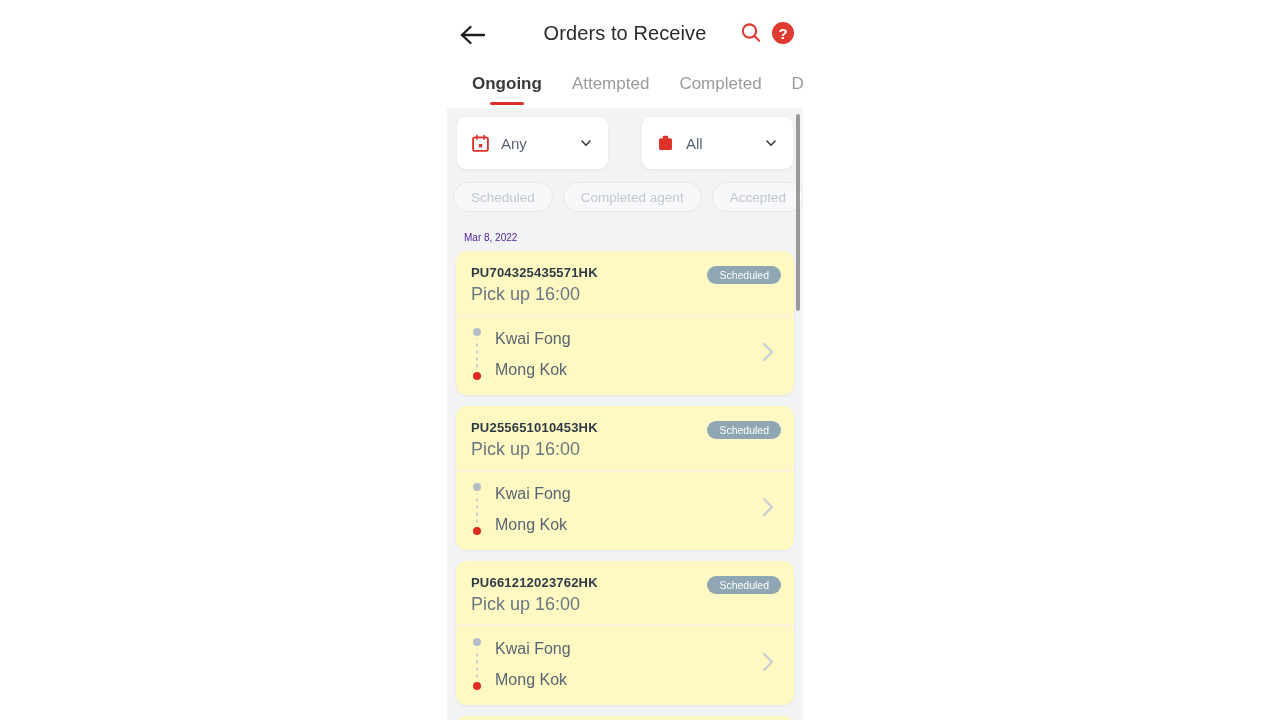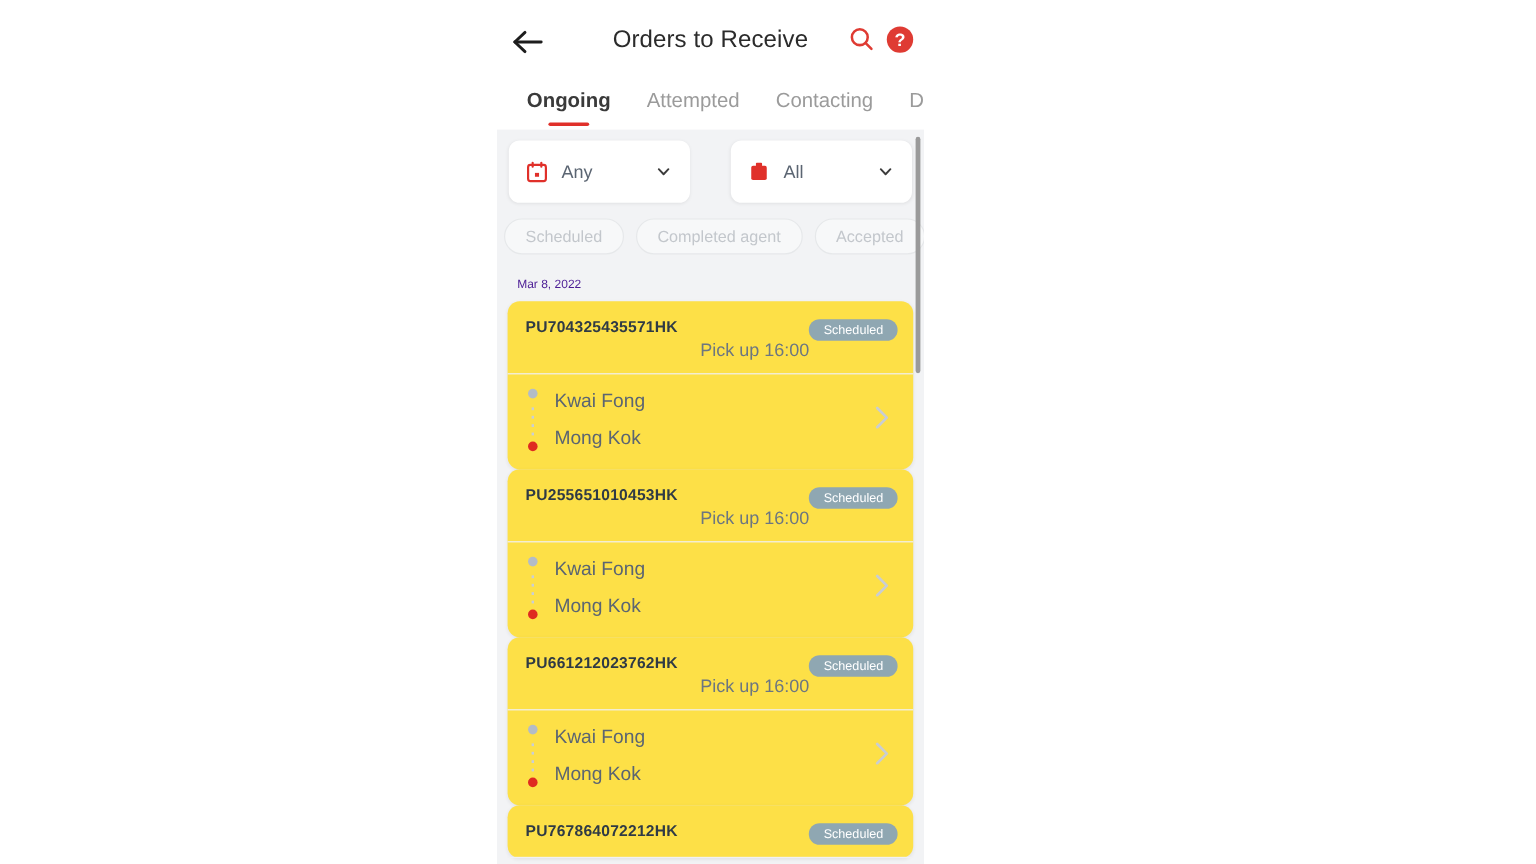--- a/index.html
+++ b/index.html
@@ -5,21 +5,21 @@
   * { box-sizing: border-box; margin: 0; padding: 0; }
   html, body {
     width: 1280px; height: 720px;
     background: #ffffff;
     font-family: "Liberation Sans", sans-serif;
     overflow: hidden;
   }
   
   #app {
     position: absolute;
-    left: 414px; top: 0;
+    left: 447px; top: 0;
     width: 356px; height: 720px;
     background: #ffffff;
     overflow: hidden;
   }
   
   .appbar {
     position: relative;
     height: 68px;
     background: #ffffff;
     display: flex;
@@ -134,45 +134,45 @@
     cursor: pointer;
   }
   
   .date-label {
     padding: 20px 0 8px 17px;
     font-size: 10px;
     color: #4c1d95;
   }
   .cards { padding: 0 9px; }
   .order-card {
-    background: #fde047;
+    background: #fef9c3;
     border-radius: 10px;
+    margin-bottom: 11px;
     padding: 14px 0 0 0;
     box-shadow: 0 1px 3px rgba(0,0,0,.06);
     cursor: pointer;
     position: relative;
   }
   .card-head {
     display: flex;
     align-items: flex-start;
     padding: 0 13px 10px 15px;
     border-bottom: 1px solid #f0f1f3;
   }
   .card-head-text { flex: 1 1 auto; }
   .order-id {
     font-size: 13px;
     font-weight: bold;
     color: #2f3a45;
     letter-spacing: .2px;
   }
   .pickup {
     margin-top: 4px;
-    font-size: 15px;
+    font-size: 18px;
     color: #6c7681;
-    text-align: right;
   }
   .status-badge {
     flex: 0 0 auto;
     margin-top: 1px;
     height: 18px;
     padding: 0 12px;
     border-radius: 10px;
     background: #8fa7b2;
     color: #ffffff;
     font-size: 10.5px;
@@ -252,21 +252,21 @@
       </div>
       <div class="icon-btn">
         <div class="help-circle">?</div>
       </div>
     </div>
   </div>
 
   <div class="tabs">
     <div class="tab active">Ongoing</div>
     <div class="tab">Attempted</div>
-    <div class="tab">Contacting</div>
+    <div class="tab">Completed</div>
     <div class="tab">Dr</div>
   </div>
 
   <div class="body">
 
     <div class="filter-row">
       <div class="dropdown">
         <svg width="19" height="19" viewBox="0 0 20 20">
           <rect x="2.2" y="3.6" width="15.6" height="14.2" rx="2" fill="none" stroke="#e0302a" stroke-width="1.9"></rect>
           <path d="M6.2 1.8 V5.2 M13.8 1.8 V5.2" stroke="#e0302a" stroke-width="1.9" stroke-linecap="round"></path>

